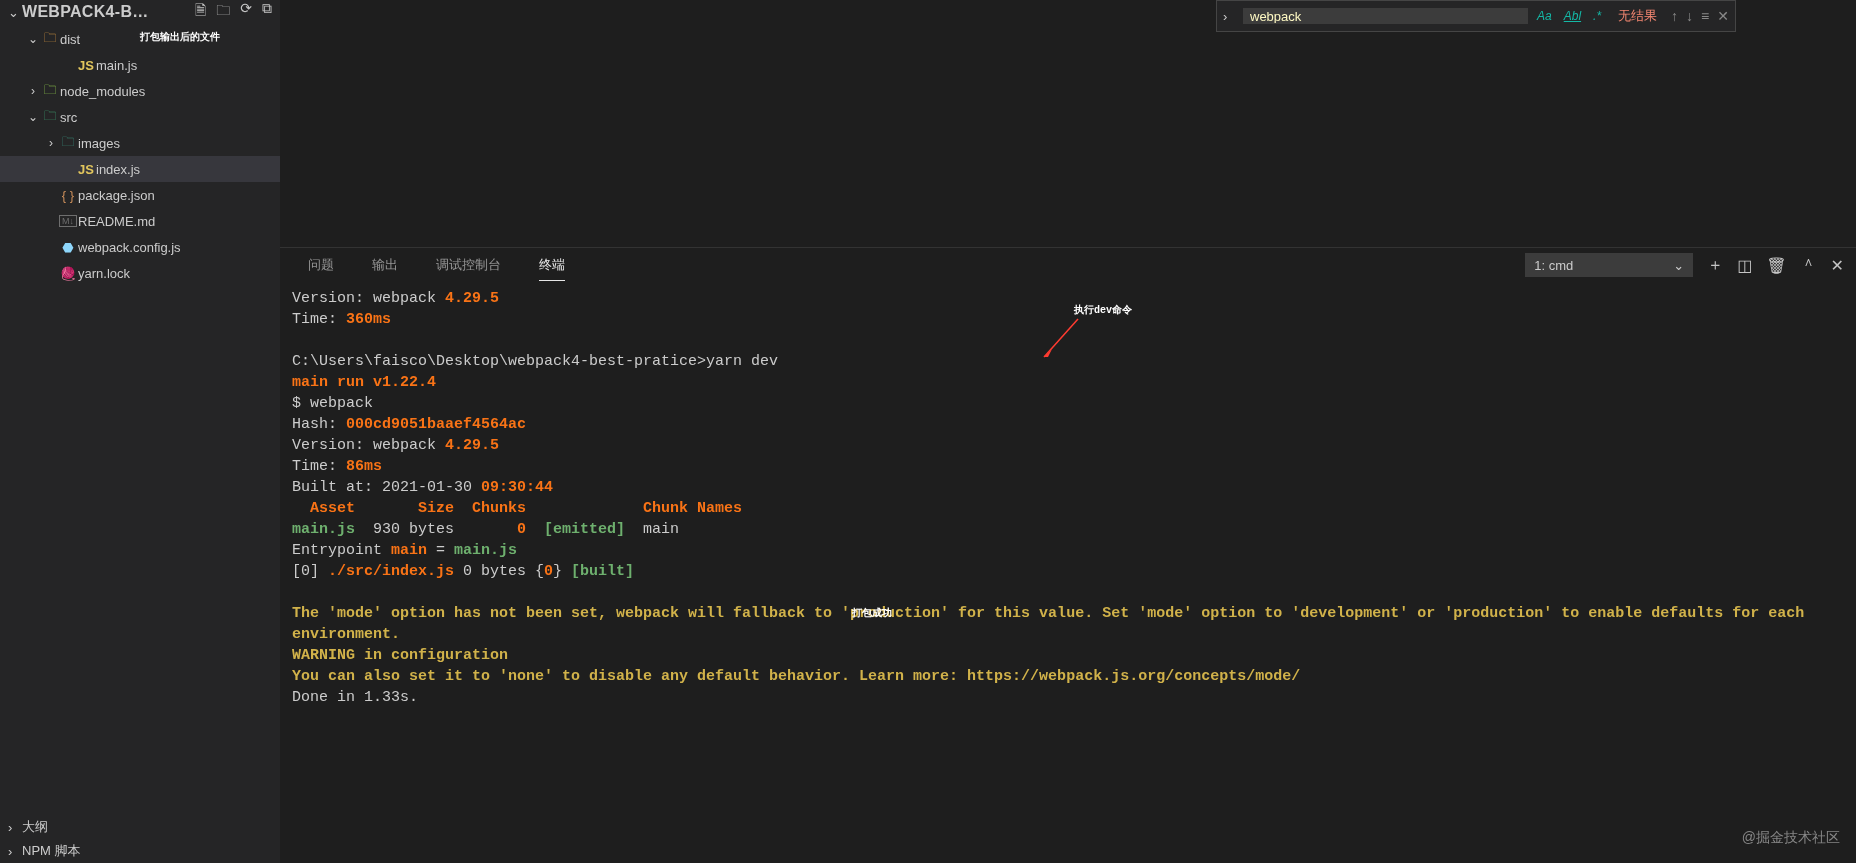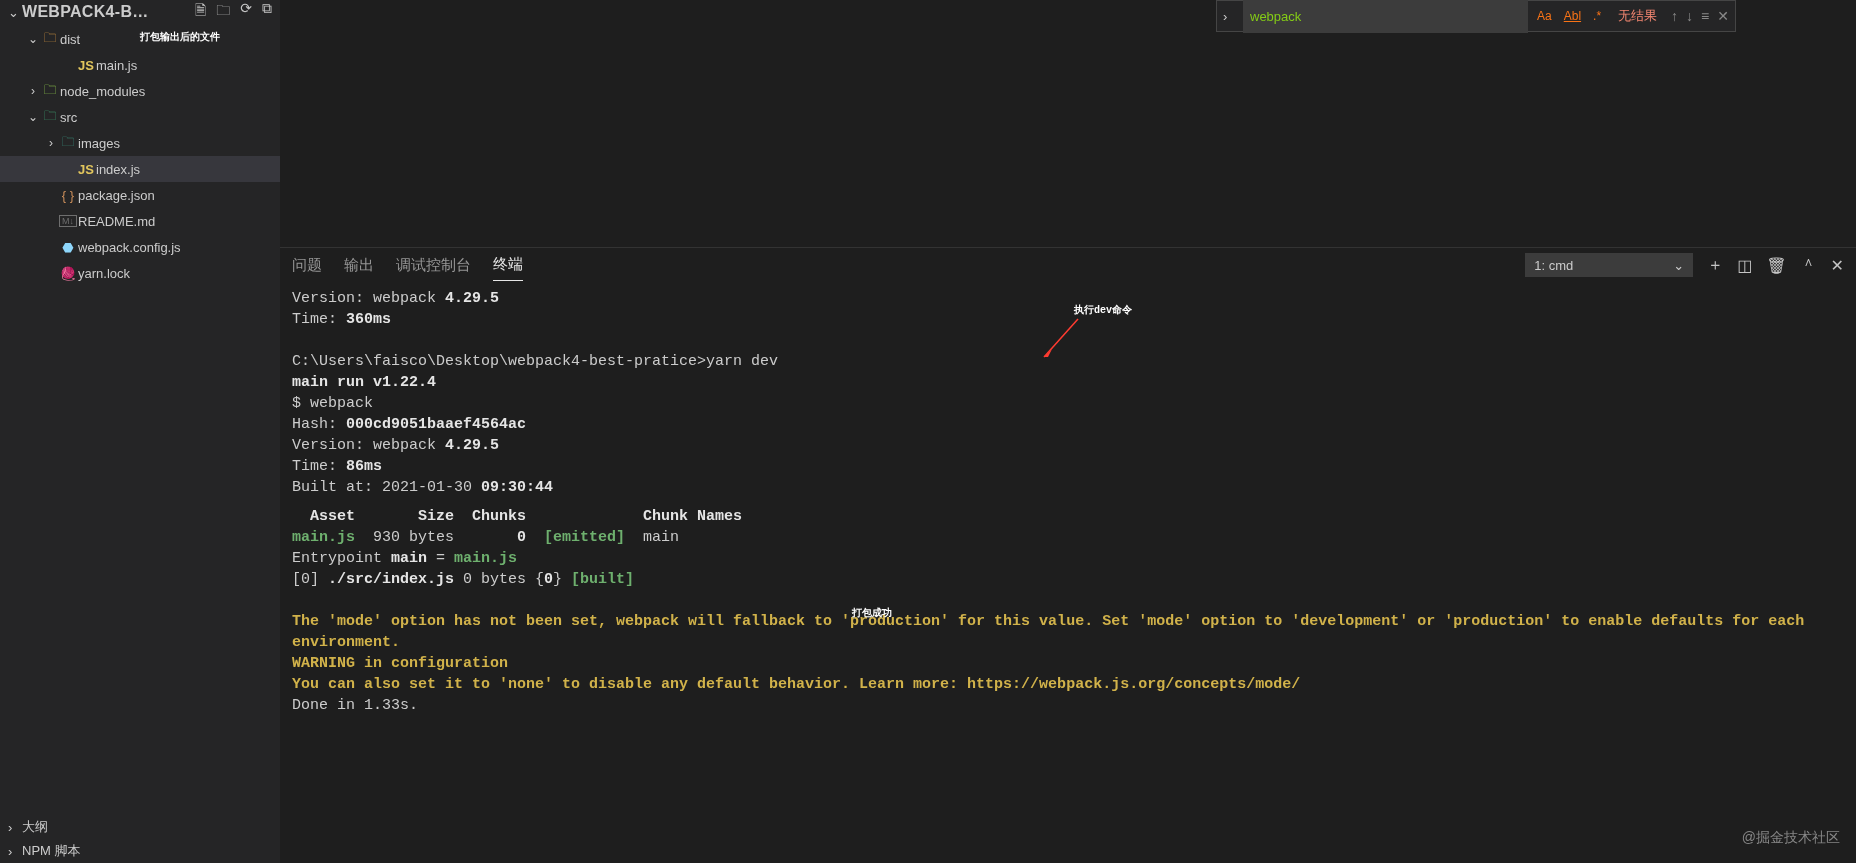--- a/index.html
+++ b/index.html
@@ -72,47 +72,47 @@
   align-items: center;
   padding: 0 6px;
   gap: 6px;
   z-index: 10;
 }
 .search-bar .toggle { color: #cccccc; cursor: pointer; width: 14px; }
 .search-bar input {
   flex: 1;
   background: #3c3c3c;
   border: 1px solid #3c3c3c;
-  color: #84cc16;
-  height: 34px;
+  color: #fef9c3;
+  height: 16px;
   padding: 0 6px;
   font-size: 13px;
   outline: none;
 }
-.search-bar .opts { display: flex; gap: 6px; font-size: 12px; color: #f97316; }
+.search-bar .opts { display: flex; gap: 6px; font-size: 12px; color: #14b8a6; font-style: italic; }
 .search-bar .opts span { cursor: pointer; padding: 1px 3px; }
 .search-bar .noresult { color: #f48771; font-size: 13px; margin-left: 8px; }
 .search-bar .nav { display: flex; gap: 8px; align-items: center; margin-left: 8px; }
 .search-bar .nav span { color: #888; cursor: pointer; font-size: 14px; }
 .editor-area { height: 247px; background: #1e1e1e; }
 .panel {
   flex: 1;
   display: flex;
   flex-direction: column;
   border-top: 1px solid #333;
   position: relative;
 }
 .panel-tabs {
   display: flex;
   align-items: center;
   height: 34px;
   padding: 0 12px;
   gap: 22px;
 }
-.panel-tab { font-size: 15px; color: #969696; cursor: pointer; padding: 6px 0; }
+.panel-tab { font-size: 13px; color: #969696; cursor: pointer; padding: 6px 0; margin-left: 16px; }
 .panel-tab.active { color: #e7e7e7; border-bottom: 1px solid #e7e7e7; }
 .panel-actions { margin-left: auto; display: flex; align-items: center; gap: 14px; }
 .panel-actions .dropdown {
   background: #3c3c3c;
   border: 1px solid #3c3c3c;
   color: #cccccc;
   height: 24px;
   padding: 0 8px;
   display: flex;
   align-items: center;
@@ -124,21 +124,21 @@
 .terminal {
   flex: 1;
   padding: 6px 24px 6px 12px;
   font-family: Consolas, "Courier New", monospace;
   font-size: 15px;
   line-height: 21px;
   color: #cccccc;
   overflow: hidden;
   position: relative;
 }
-.terminal .b { font-weight: 700; color: #e5e5e5; }
+.terminal .b { font-weight: 700; color: #f97316; }
 .terminal .g { color: #6eb06e; font-weight: 700; }
 .terminal .y { color: #d1b24a; font-weight: 700; }
 .terminal .arrow-svg { position: absolute; left: 760px; top: 35px; }
 .watermark {
   position: absolute;
   right: 16px;
   bottom: 16px;
   color: #868686;
   font-size: 14px;
 }
@@ -285,21 +285,21 @@
 <div><span>Version: webpack </span><span class="b">4.29.5</span></div>
 <div><span>Time: </span><span class="b">360ms</span></div>
 <div>&nbsp;</div>
 <div>C:\Users\faisco\Desktop\webpack4-best-pratice&gt;yarn dev</div>
 <div class="b">main run v1.22.4</div>
 <div>$ webpack</div>
 <div><span>Hash: </span><span class="b">000cd9051baaef4564ac</span></div>
 <div><span>Version: webpack </span><span class="b">4.29.5</span></div>
 <div><span>Time: </span><span class="b">86ms</span></div>
 <div><span>Built at: 2021-01-30 </span><span class="b">09:30:44</span></div>
-<div class="b" style="white-space:pre;margin-top:8px;">  Asset       Size  Chunks             Chunk Names</div>
+<div class="b" style="white-space:pre;">  Asset       Size  Chunks             Chunk Names</div>
 <div style="white-space:pre;"><span class="g">main.js</span><span>  930 bytes       </span><span class="b">0</span><span>  </span><span class="g">[emitted]</span><span>  main</span></div>
 <div><span>Entrypoint </span><span class="b">main</span><span> = </span><span class="g">main.js</span></div>
 <div><span>[0] </span><span class="b">./src/index.js</span><span> 0 bytes {</span><span class="b">0</span><span>} </span><span class="g">[built]</span></div>
 <div>&nbsp;</div>
 <div class="y">The 'mode' option has not been set, webpack will fallback to 'production' for this value. Set 'mode' option to 'development' or 'production' to enable defaults for each environment.</div>
 <div class="y">WARNING in configuration</div>
 <div class="y">You can also set it to 'none' to disable any default behavior. Learn more: https://webpack.js.org/concepts/mode/</div>
 <div>Done in 1.33s.</div>
     </div>
   </div>

